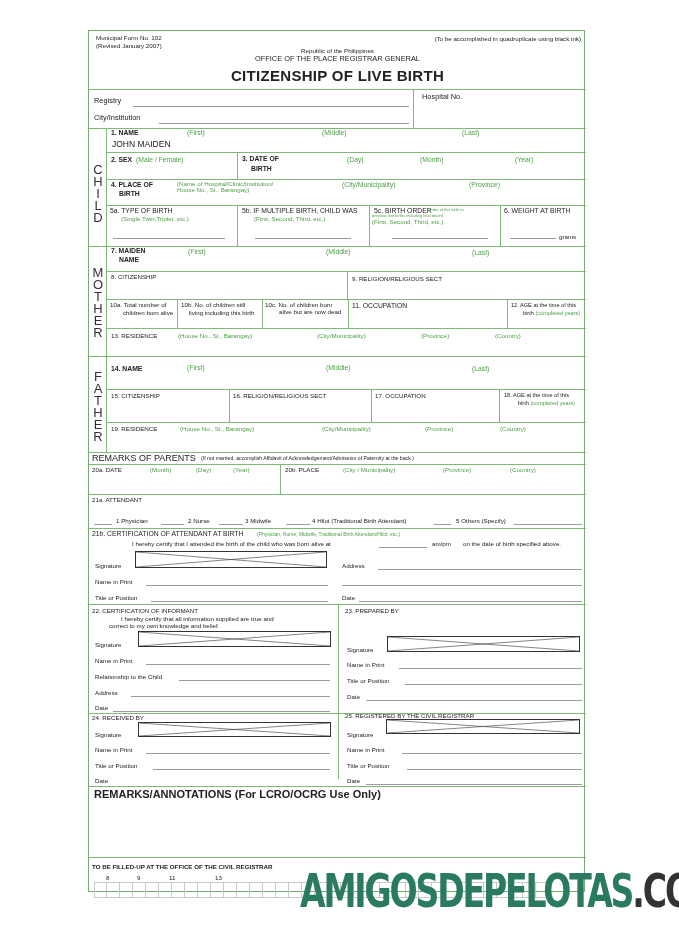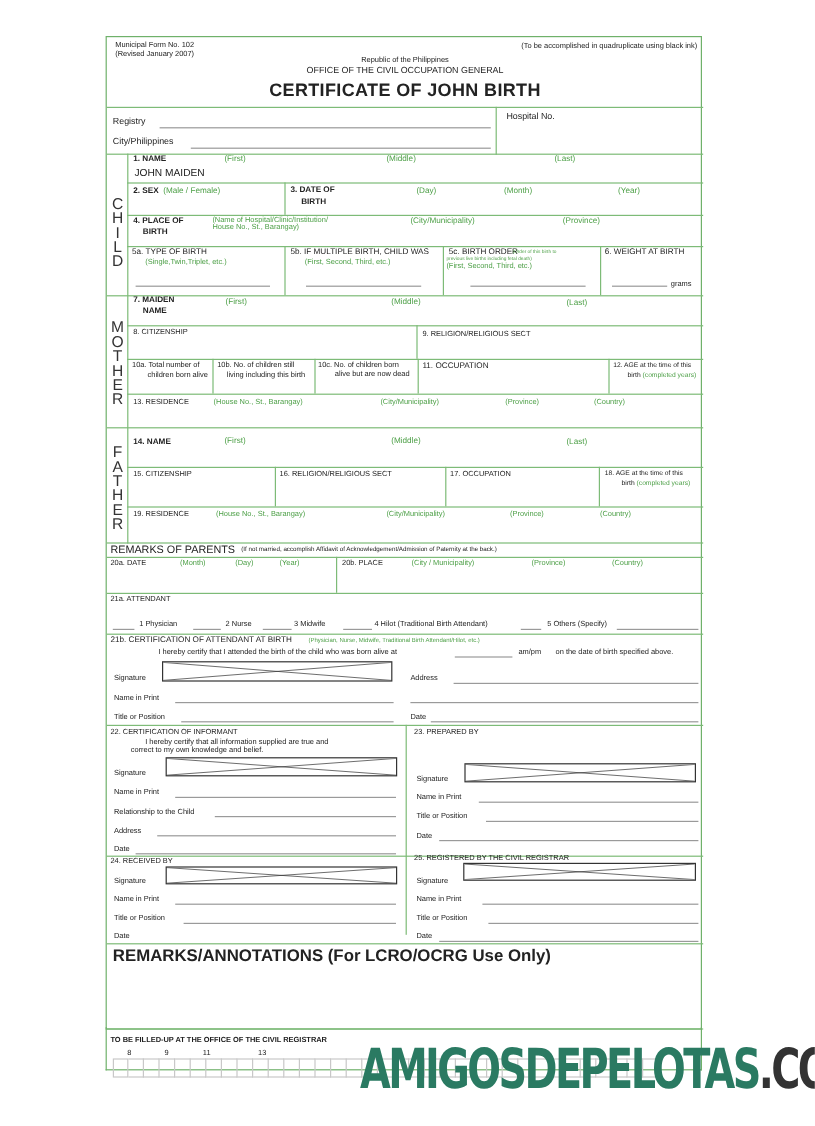--- a/index.html
+++ b/index.html
@@ -27,28 +27,28 @@
 </style>
 </head>
 <body>
 
 <div class="form">
 
   <span class="t xs" style="left:7px;top:4px;">Municipal Form No. 102</span>
   <span class="t xs" style="left:7px;top:12px;">(Revised January 2007)</span>
   <span class="t xs" style="right:3px;top:5px;">(To be accomplished in quadruplicate using black ink)</span>
   <span class="t xs" style="left:0;width:497px;text-align:center;top:17px;">Republic of the Philippines</span>
-  <span class="t m" style="left:0;width:497px;text-align:center;top:24px;">OFFICE OF THE CIVIL OCCUPATION GENERAL</span>
-  <span class="t b" style="left:0;width:497px;text-align:center;top:37px;font-size:15px;letter-spacing:0.3px;">CERTIFICATE OF JOHN BIRTH</span>
+  <span class="t m" style="left:0;width:497px;text-align:center;top:24px;">OFFICE OF THE PLACE REGISTRAR GENERAL</span>
+  <span class="t b" style="left:0;width:497px;text-align:center;top:37px;font-size:15px;letter-spacing:0.3px;">CITIZENSHIP OF LIVE BIRTH</span>
 
   <div class="hl" style="left:0;width:497px;top:58px;"></div>
 
   <span class="t m" style="left:5px;top:66px;">Registry</span>
   <div class="ul" style="left:44px;width:276px;top:75px;"></div>
-  <span class="t m" style="left:5px;top:83px;">City/Philippines</span>
+  <span class="t m" style="left:5px;top:83px;">City/Institution</span>
   <div class="ul" style="left:70px;width:250px;top:92px;"></div>
   <div class="vl" style="left:324px;top:58px;height:40px;"></div>
   <span class="t m" style="left:333px;top:62px;">Hospital No.</span>
   <div class="abs" style="left:325px;top:70px;width:170px;height:27px;"></div>
 
   <div class="hl" style="left:0;width:497px;top:97px;"></div>
 
   <div class="vl" style="left:17px;top:97px;height:325px;"></div>
   <div class="vlabel" style="left:2px;top:133px;">C<br>H<br>I<br>L<br>D</div>
   <div class="vlabel" style="left:2px;top:236px;">M<br>O<br>T<br>H<br>E<br>R</div>
@@ -288,21 +288,21 @@
   </div>
   <span class="t xs" style="left:258px;top:716px;">Name in Print</span>
   <div class="ul" style="left:313px;width:180px;top:722px;"></div>
   <span class="t xs" style="left:258px;top:732px;">Title or Position</span>
   <div class="ul" style="left:318px;width:175px;top:738px;"></div>
   <span class="t xs" style="left:258px;top:747px;">Date</span>
   <div class="ul" style="left:277px;width:216px;top:753px;"></div>
 
   <div class="hl" style="left:0;width:497px;top:755px;"></div>
 
-  <span class="t b" style="left:5px;top:758px;font-size:14px;">REMARKS/ANNOTATIONS (For LCRO/OCRG Use Only)</span>
+  <span class="t b" style="left:5px;top:758px;font-size:11px;">REMARKS/ANNOTATIONS (For LCRO/OCRG Use Only)</span>
   <div class="abs" style="left:2px;top:768px;width:492px;height:55px;"></div>
 
   <div class="hl" style="left:0;width:497px;top:826px;"></div>
 </div>
 
 <div class="abs" style="left:88px;top:856px;width:497px;height:36px;border:1.5px solid #6fb16a;border-top:none;box-sizing:border-box;">
   <span class="t b" style="left:3px;top:8px;font-size:6.2px;">TO BE FILLED-UP AT THE OFFICE OF THE CIVIL REGISTRAR</span>
   <span class="t xs" style="left:17px;top:19px;">8</span>
   <span class="t xs" style="left:48px;top:19px;">9</span>
   <span class="t xs" style="left:80px;top:19px;">11</span>

